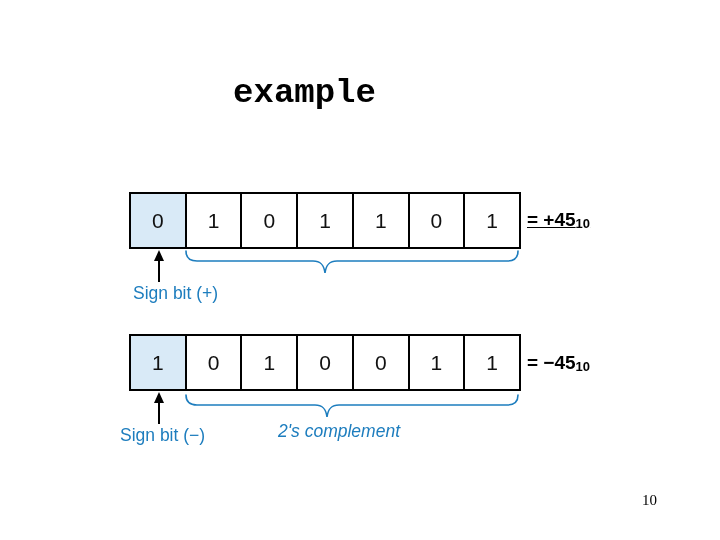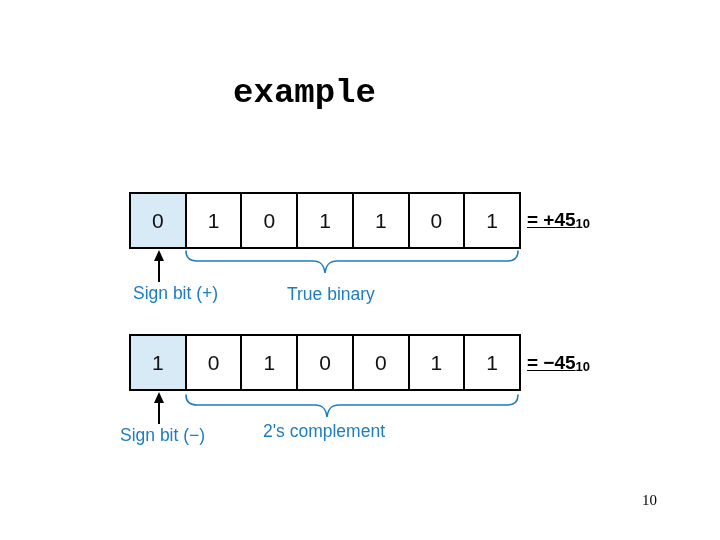--- a/index.html
+++ b/index.html
@@ -46,21 +46,21 @@
 
   .equals-label {
     position: absolute;
     left: 527px;
     font-size: 19px;
     font-weight: 600;
     color: #000000;
     white-space: nowrap;
   }
   .equals-label.row1 { top: 209px; text-decoration: underline; }
-  .equals-label.row2 { top: 352px; text-decoration: underline; }
+  .equals-label.row2 { top: 352px; }
   .equals-label sub {
     font-size: 13px;
     position: relative;
     top: 2px;
     vertical-align: baseline;
   }
 
   .up-arrow {
     position: absolute;
     left: 151px; width: 16px; height: 32px;
@@ -78,21 +78,21 @@
   .blue-label {
     position: absolute;
     color: #1d7dbe;
     font-size: 17.5px;
     white-space: nowrap;
     text-align: right;
   }
   .sign-label.row1 { left: 133px; top: 283px; }
   .sign-label.row2 { left: 120px; top: 425px; }
   .brace-label.row1 { left: 287px; top: 284px; }
-  .brace-label.row2 { left: 263px; top: 421px; }
+  .brace-label.row2 { left: 278px; top: 421px; font-style: italic; }
 
   .page-number {
     position: absolute;
     left: 642px; top: 492px;
     font-family: "Liberation Serif", "DejaVu Serif", serif;
     font-size: 15px;
     color: #000000;
   }
 </style>
 </head>
@@ -119,21 +119,20 @@
   <svg class="up-arrow row1" viewBox="0 0 16 32">
     <polygon points="8,0 3,11 13,11" fill="#000000"></polygon>
     <line x1="8" y1="9" x2="8" y2="32" stroke="#000000" stroke-width="2"></line>
   </svg>
 
   <svg class="underbrace row1" viewBox="0 0 334 26">
     <path d="M 1 1 C 1 7, 4 11, 12 11 L 128 11 C 136 11, 139 15, 140 23 C 141 15, 144 11, 152 11 L 322 11 C 330 11, 333 7, 333 1" fill="none" stroke="#1d7dbe" stroke-width="1.6" stroke-linecap="round"></path>
   </svg>
 
   <div class="blue-label sign-label row1">Sign bit (+)</div>
-  <div class="blue-label brace-label row1">True binary</div>
 
   <div class="bit-row row2">
     <div class="bit-cell sign">1</div>
     <div class="bit-cell">0</div>
     <div class="bit-cell">1</div>
     <div class="bit-cell">0</div>
     <div class="bit-cell">0</div>
     <div class="bit-cell">1</div>
     <div class="bit-cell">1</div>
   </div>

